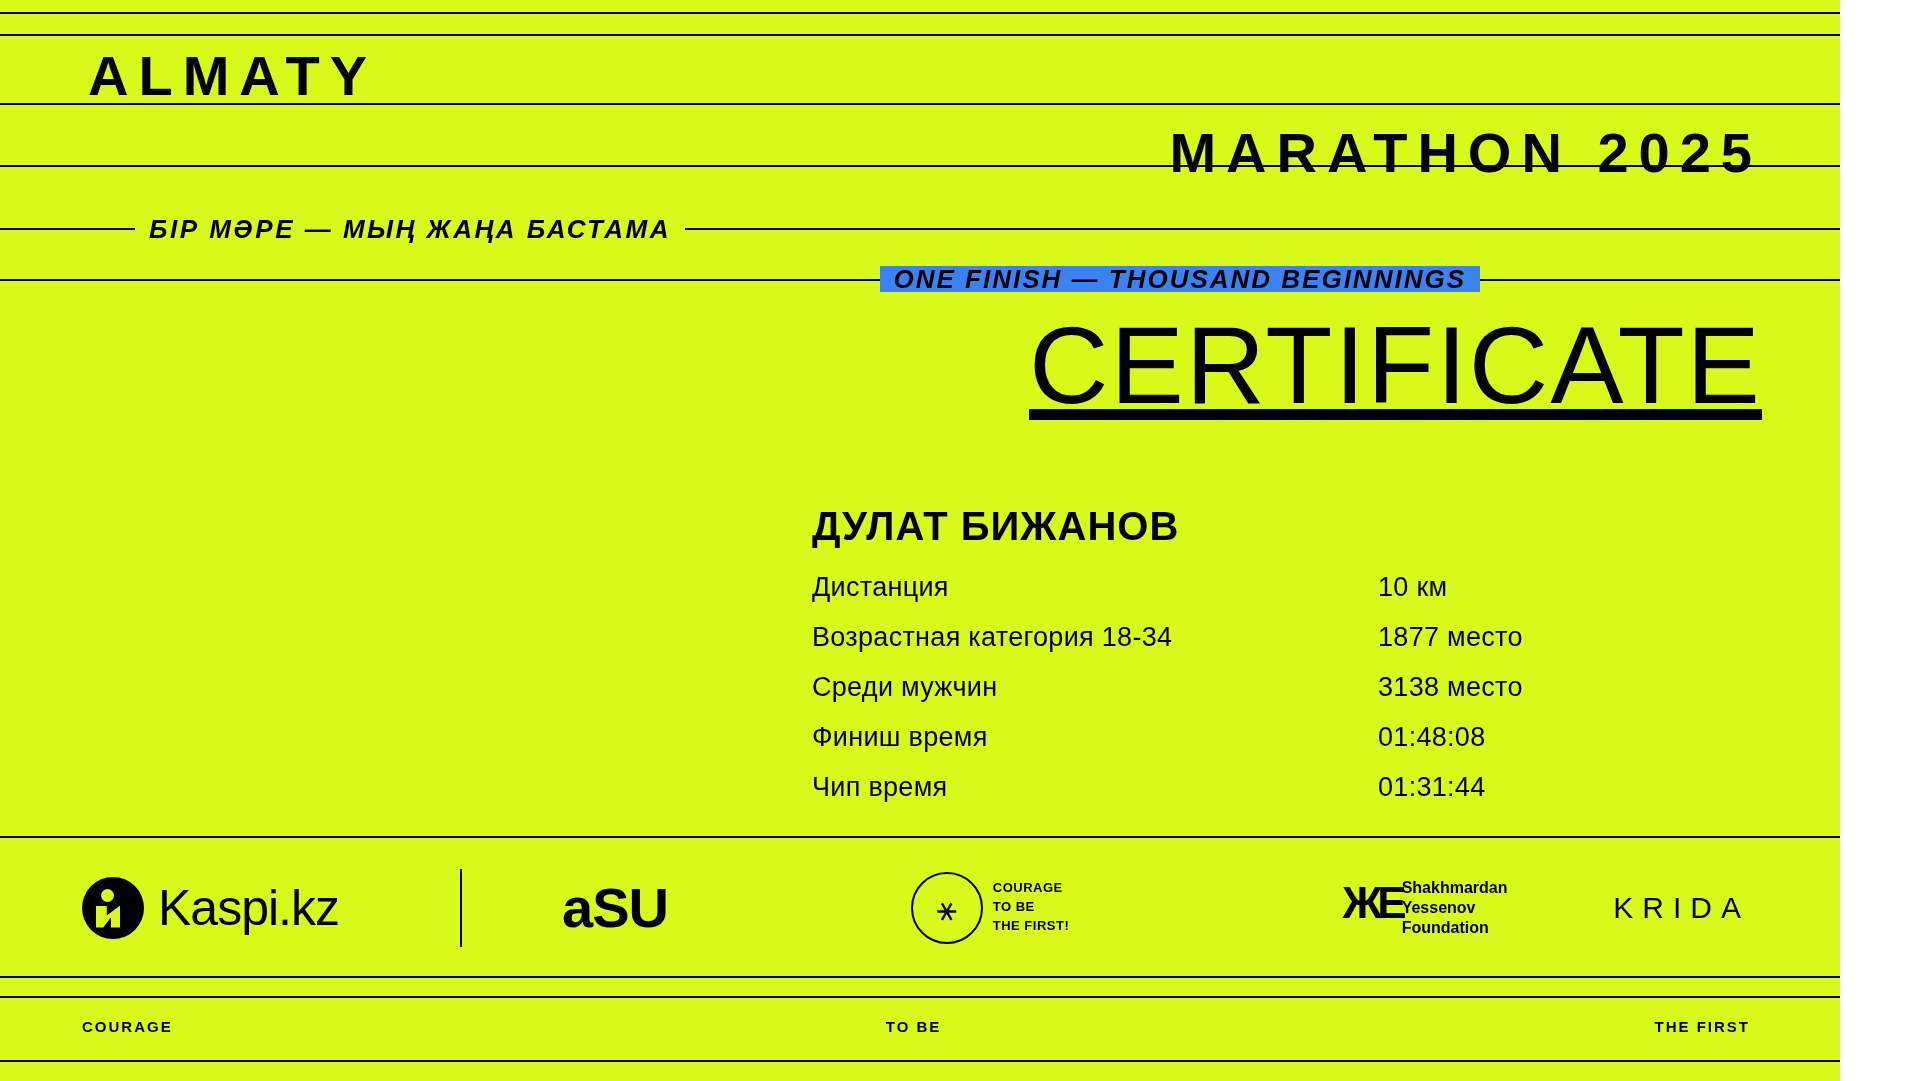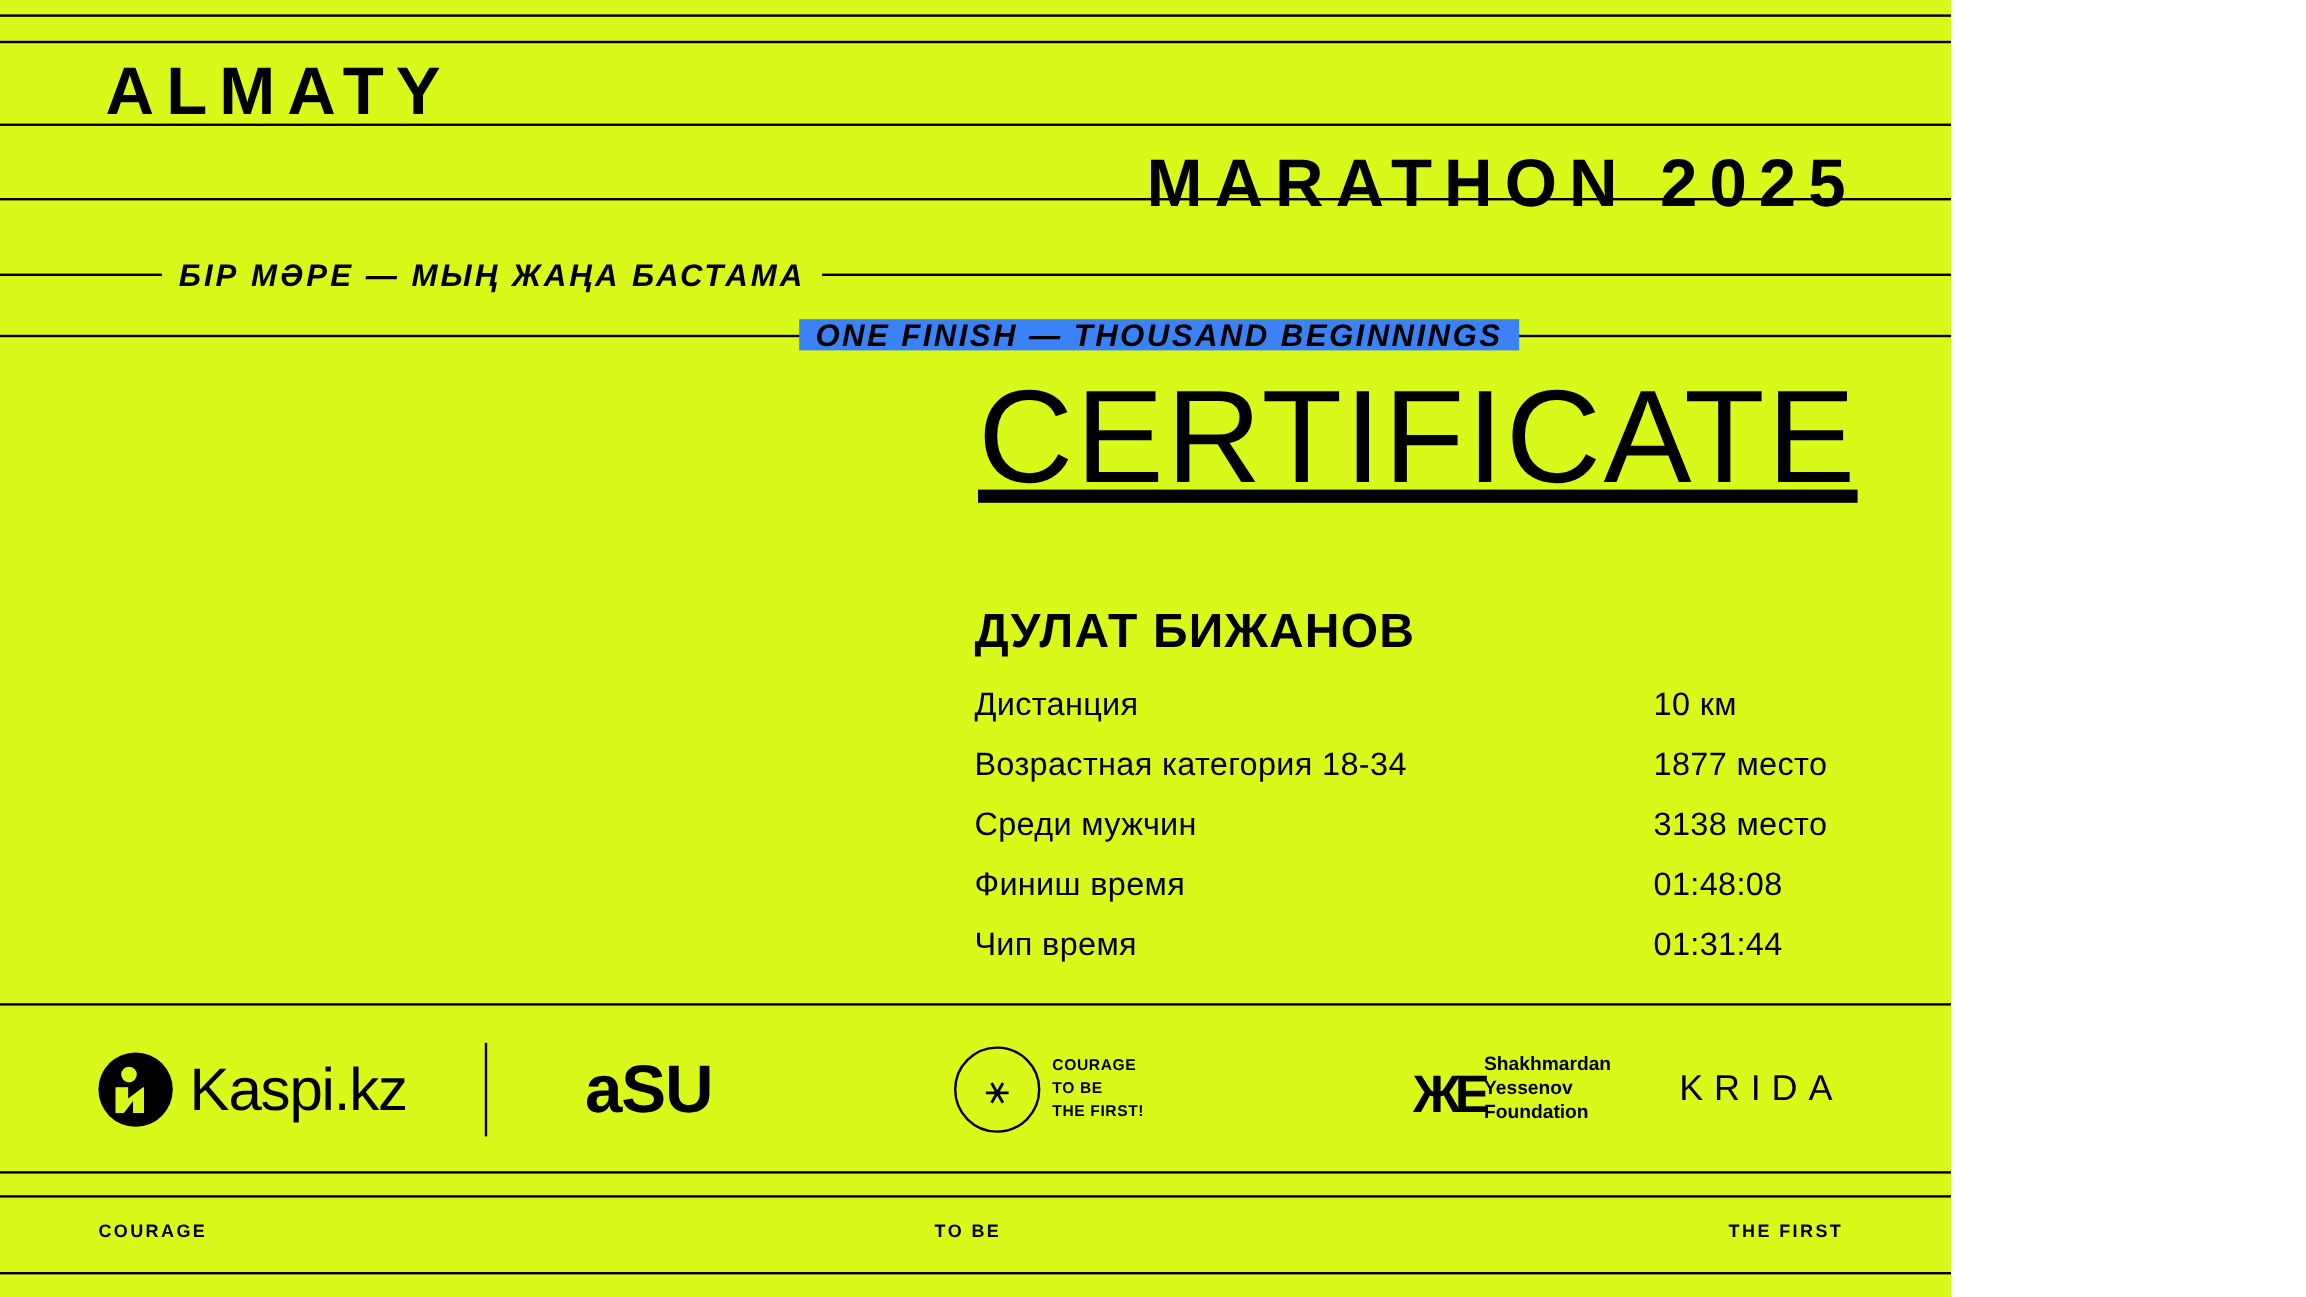--- a/index.html
+++ b/index.html
@@ -5,21 +5,21 @@
   html, body {
     margin: 0;
     padding: 0;
     background: #ffffff;
   }
   body {
     font-family: "Liberation Sans", sans-serif;
   }
   .cert {
     position: relative;
-    width: 1626px;
+    width: 1840px;
     height: 1081px;
     background: #d8f919;
     overflow: hidden;
   }
   
   .hline {
     position: absolute;
     left: 0;
     width: 100%;
     height: 0;
@@ -211,21 +211,21 @@
   .courage-text {
     font-size: 13px;
     font-weight: 700;
     line-height: 1.45;
     letter-spacing: 0.5px;
   }
   .sp-syf {
     width: 330px;
     margin-left: 120px;
     display: flex;
-    align-items: flex-end;
+    align-items: flex-start;
   }
   .syf-mark {
     font-size: 44px;
     font-weight: 700;
     letter-spacing: -5px;
     flex: none;
   }
   .syf-text {
     font-size: 16px;
     font-weight: 700;

